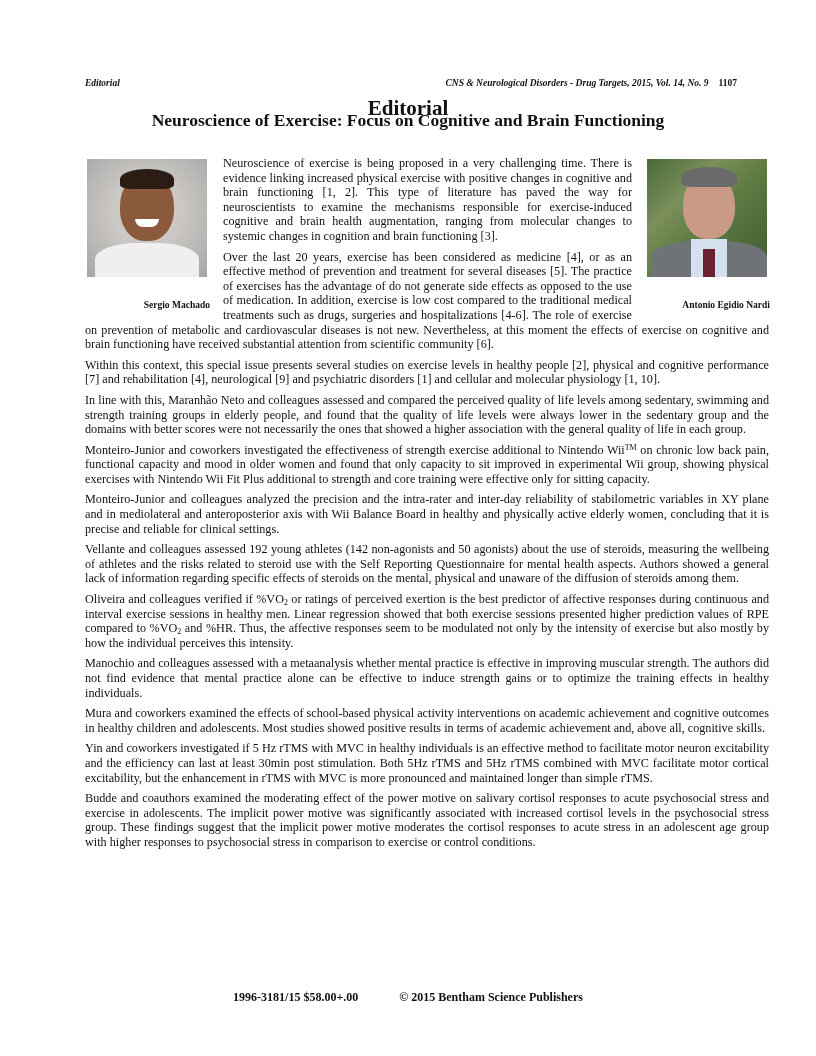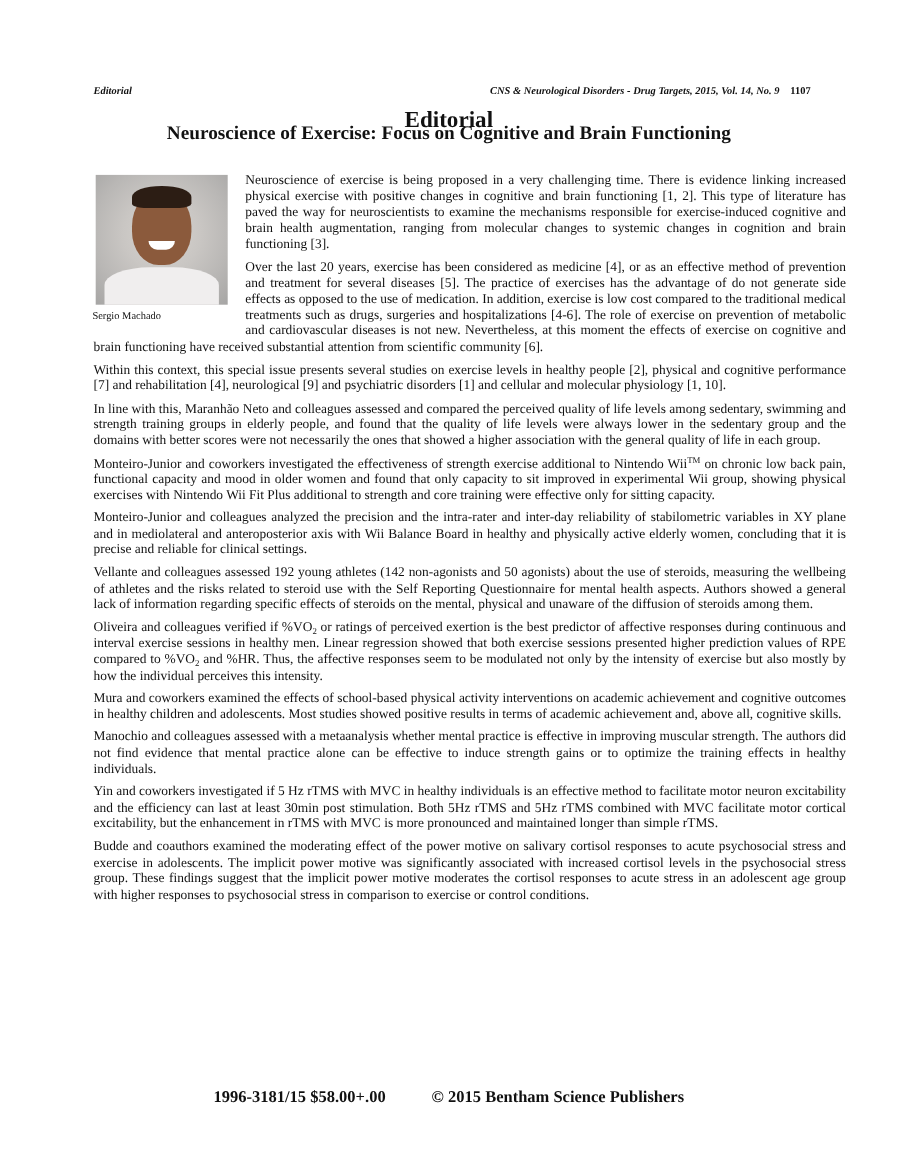--- a/index.html
+++ b/index.html
@@ -42,26 +42,26 @@
   .face { position: absolute; border-radius: 48% 48% 45% 45%; }
   .photo-left .face { left: 33px; top: 14px; width: 54px; height: 68px; background: #8b5a3c; }
   .photo-left .hair { position: absolute; left: 33px; top: 10px; width: 54px; height: 20px; background: #2c1d14; border-radius: 50% 50% 20% 20%; }
   .photo-left .shirt { position: absolute; left: 8px; top: 84px; width: 104px; height: 40px; background: #f0eeee; border-radius: 40% 40% 0 0; }
   .photo-left .smile { position: absolute; left: 48px; top: 60px; width: 24px; height: 8px; background: #ffffff; border-radius: 0 0 12px 12px; }
   .photo-right .face { left: 36px; top: 14px; width: 52px; height: 66px; background: #c99a86; }
   .photo-right .hair { position: absolute; left: 34px; top: 8px; width: 56px; height: 20px; background: #6a6a6a; border-radius: 50% 50% 20% 20%; }
   .photo-right .suit { position: absolute; left: 4px; top: 82px; width: 116px; height: 40px; background: #6f7277; border-radius: 40% 40% 0 0; }
   .photo-right .collar { position: absolute; left: 44px; top: 80px; width: 36px; height: 40px; background: #d4e0ee; }
   .photo-right .tie { position: absolute; left: 56px; top: 90px; width: 12px; height: 30px; background: #6a2230; }
-  .caption { font-size: 9.5px; font-weight: normal; margin-top: 5px; line-height: 12px; text-align: left; }
+  .caption { font-size: 9.5px; font-weight: bold; margin-top: 22px; line-height: 12px; text-align: right; }
   sup { font-size: 8px; line-height: 0; vertical-align: 4px; margin-top: 48px; }
   sub { font-size: 8px; line-height: 0; vertical-align: -2px; }
   .footer {
     position: absolute; top: 990px; left: 0; width: 816px; text-align: center;
-    font-size: 15px; font-weight: bold;
+    font-size: 12px; font-weight: bold;
   }
   .footer .issn { margin-right: 38px; }
 </style>
 </head>
 <body>
 
 <div class="running-head">
   <span class="left">Editorial</span>
   <span class="right">
     <span>CNS &amp; Neurological Disorders - Drug Targets, 2015, Vol. 14, No. 9</span><span class="page-num">1107</span>
@@ -74,31 +74,41 @@
 <div class="content">
   <div class="photo-block photo-left">
     <div class="photo">
       <div class="shirt"></div>
       <div class="face"></div>
       <div class="hair"></div>
       <div class="smile"></div>
     </div>
     <div class="caption">Sergio Machado</div>
   </div>
+  <div class="photo-block photo-right">
+    <div class="photo">
+      <div class="suit"></div>
+      <div class="collar"></div>
+      <div class="tie"></div>
+      <div class="face"></div>
+      <div class="hair"></div>
+    </div>
+    <div class="caption">Antonio Egidio Nardi</div>
+  </div>
 
   <p>Neuroscience of exercise is being proposed in a very challenging time. There is evidence linking increased physical exercise with positive changes in cognitive and brain functioning [1, 2]. This type of literature has paved the way for neuroscientists to examine the mechanisms responsible for exercise-induced cognitive and brain health augmentation, ranging from molecular changes to systemic changes in cognition and brain functioning [3].</p>
   <p>Over the last 20 years, exercise has been considered as medicine [4], or as an effective method of prevention and treatment for several diseases [5]. The practice of exercises has the advantage of do not generate side effects as opposed to the use of medication. In addition, exercise is low cost compared to the traditional medical treatments such as drugs, surgeries and hospitalizations [4-6]. The role of exercise on prevention of metabolic and cardiovascular diseases is not new. Nevertheless, at this moment the effects of exercise on cognitive and brain functioning have received substantial attention from scientific community [6].</p>
   <p>Within this context, this special issue presents several studies on exercise levels in healthy people [2], physical and cognitive performance [7] and rehabilitation [4], neurological [9] and psychiatric disorders [1] and cellular and molecular physiology [1, 10].</p>
   <p>In line with this, Maranhão Neto and colleagues assessed and compared the perceived quality of life levels among sedentary, swimming and strength training groups in elderly people, and found that the quality of life levels were always lower in the sedentary group and the domains with better scores were not necessarily the ones that showed a higher association with the general quality of life in each group.</p>
   <p><span>Monteiro-Junior and coworkers investigated the effectiveness of strength exercise additional to Nintendo Wii</span><sup>TM</sup><span> on chronic low back pain, functional capacity and mood in older women and found that only capacity to sit improved in experimental Wii group, showing physical exercises with Nintendo Wii Fit Plus additional to strength and core training were effective only for sitting capacity.</span></p>
   <p>Monteiro-Junior and colleagues analyzed the precision and the intra-rater and inter-day reliability of stabilometric variables in XY plane and in mediolateral and anteroposterior axis with Wii Balance Board in healthy and physically active elderly women, concluding that it is precise and reliable for clinical settings.</p>
   <p>Vellante and colleagues assessed 192 young athletes (142 non-agonists and 50 agonists) about the use of steroids, measuring the wellbeing of athletes and the risks related to steroid use with the Self Reporting Questionnaire for mental health aspects. Authors showed a general lack of information regarding specific effects of steroids on the mental, physical and unaware of the diffusion of steroids among them.</p>
   <p><span>Oliveira and colleagues verified if %VO</span><sub>2</sub><span> or ratings of perceived exertion is the best predictor of affective responses during continuous and interval exercise sessions in healthy men. Linear regression showed that both exercise sessions presented higher prediction values of RPE compared to %VO</span><sub>2</sub><span> and %HR. Thus, the affective responses seem to be modulated not only by the intensity of exercise but also mostly by how the individual perceives this intensity.</span></p>
+  <p>Manochio and colleagues assessed with a metaanalysis whether mental practice is effective in improving muscular strength. The authors did not find evidence that mental practice alone can be effective to induce strength gains or to optimize the training effects in healthy individuals.</p>
   <p>Mura and coworkers examined the effects of school-based physical activity interventions on academic achievement and cognitive outcomes in healthy children and adolescents. Most studies showed positive results in terms of academic achievement and, above all, cognitive skills.</p>
-  <p>Manochio and colleagues assessed with a metaanalysis whether mental practice is effective in improving muscular strength. The authors did not find evidence that mental practice alone can be effective to induce strength gains or to optimize the training effects in healthy individuals.</p>
   <p>Yin and coworkers investigated if 5 Hz rTMS with MVC in healthy individuals is an effective method to facilitate motor neuron excitability and the efficiency can last at least 30min post stimulation. Both 5Hz rTMS and 5Hz rTMS combined with MVC facilitate motor cortical excitability, but the enhancement in rTMS with MVC is more pronounced and maintained longer than simple rTMS.</p>
   <p>Budde and coauthors examined the moderating effect of the power motive on salivary cortisol responses to acute psychosocial stress and exercise in adolescents. The implicit power motive was significantly associated with increased cortisol levels in the psychosocial stress group. These findings suggest that the implicit power motive moderates the cortisol responses to acute stress in an adolescent age group with higher responses to psychosocial stress in comparison to exercise or control conditions.</p>
 </div>
 
 <div class="footer">
   <span class="issn">1996-3181/15 $58.00+.00</span>
   <span>© 2015 Bentham Science Publishers</span>
 </div>
 
 </body></html>

